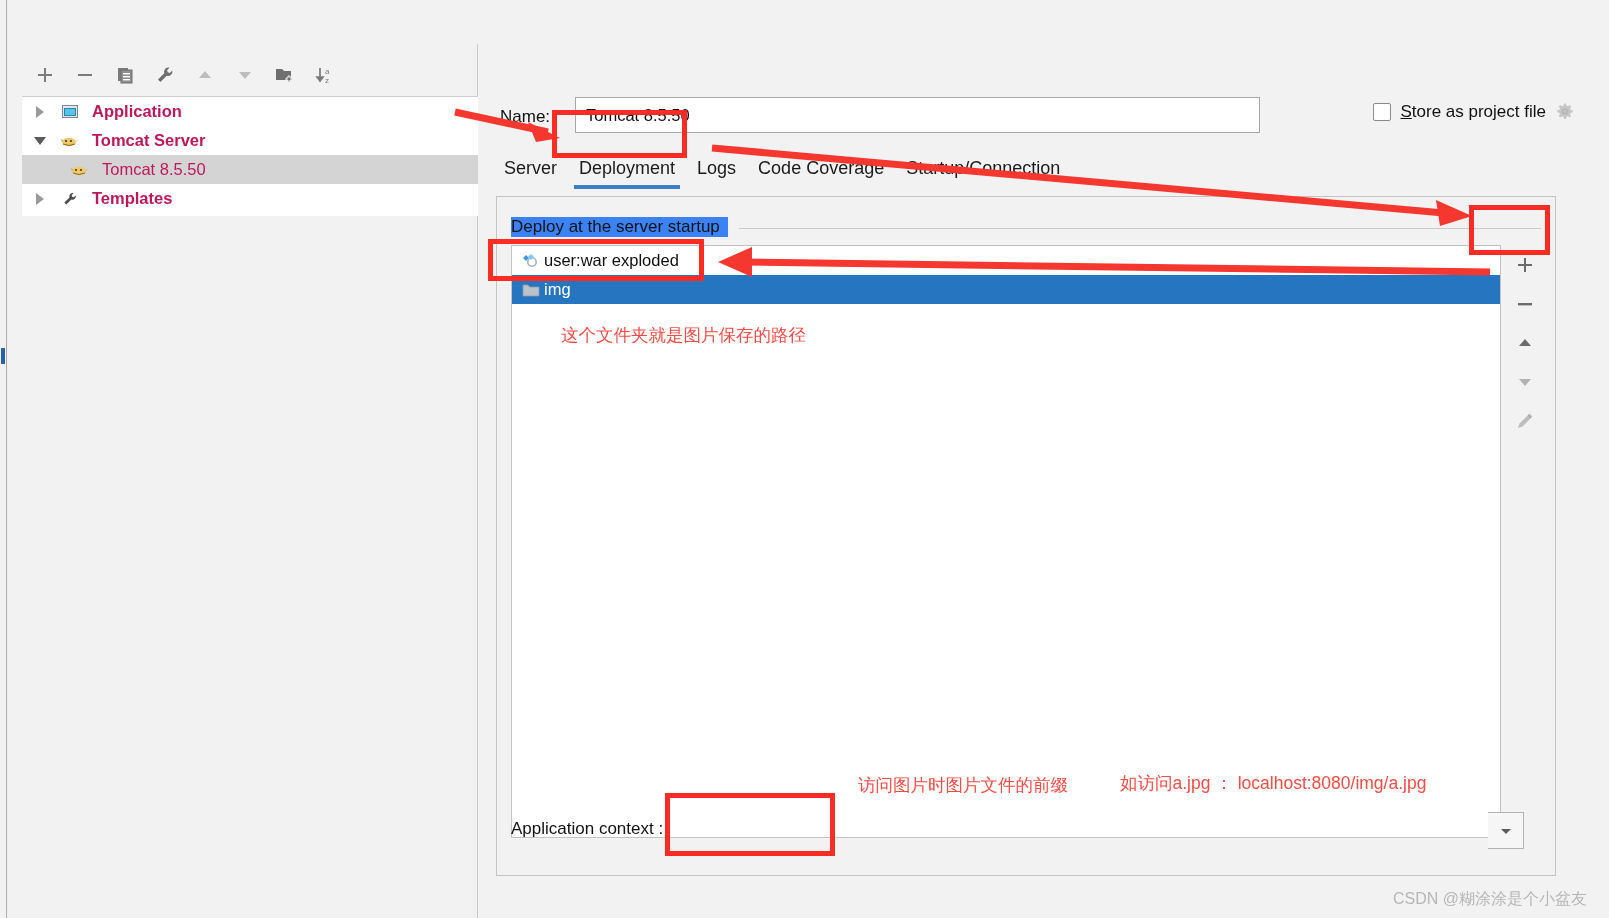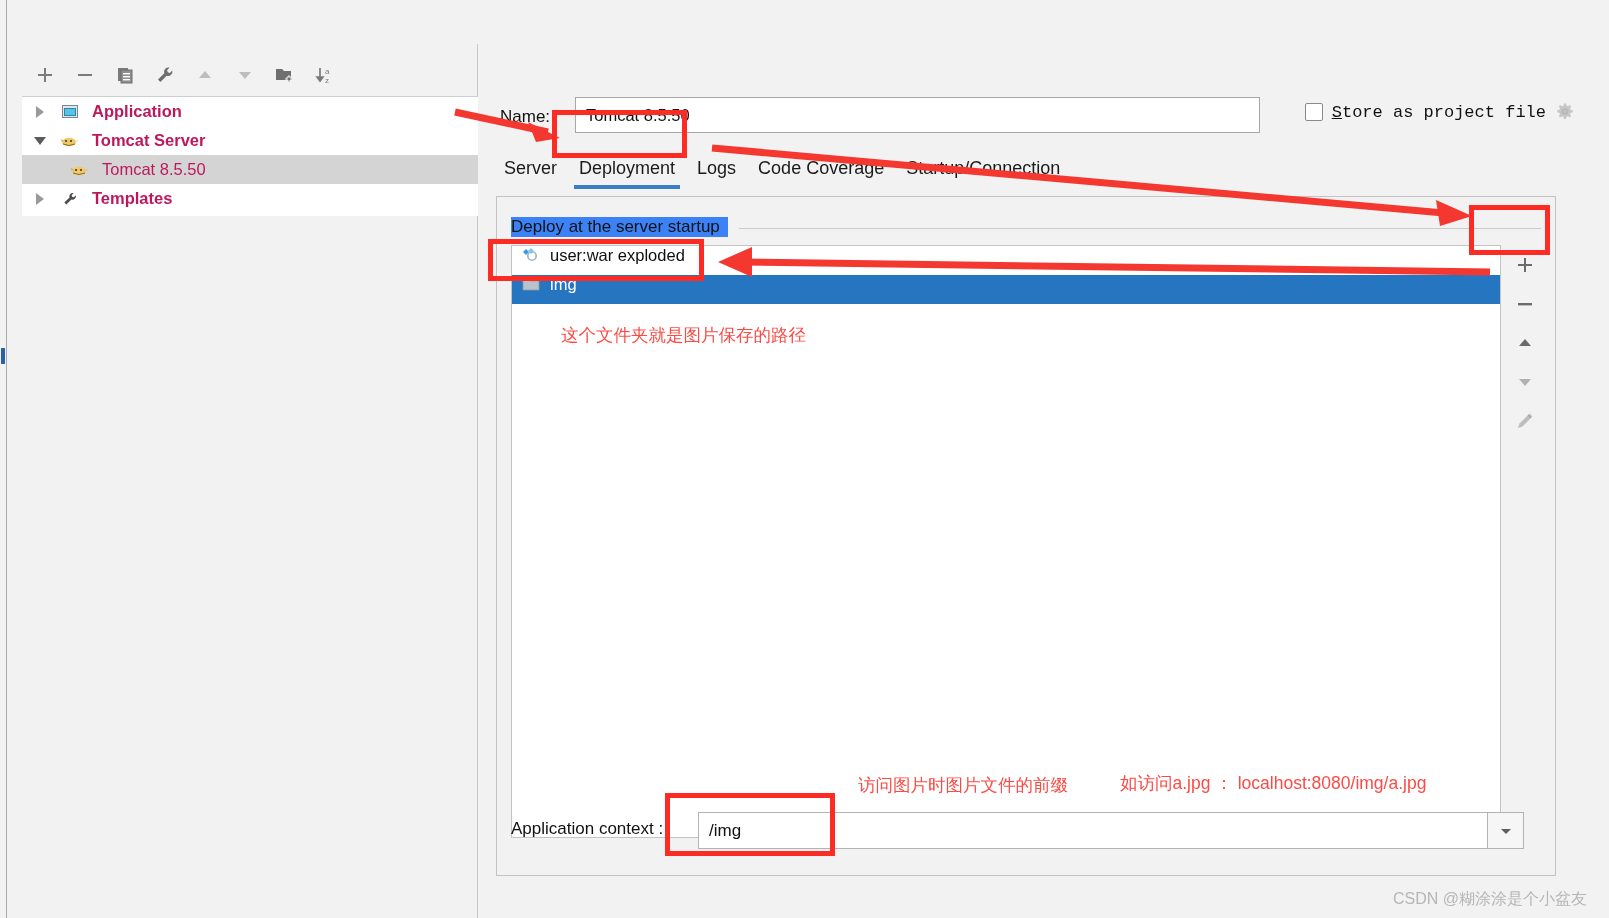--- a/index.html
+++ b/index.html
@@ -103,21 +103,21 @@
   .name-label u { text-decoration: underline; }
   .name-input {
     position: absolute; left: 96px; top: 53px; width: 685px; height: 36px;
     background: #ffffff; border: 1px solid #a7a7a7;
     font-size: 16.5px; color: #111; padding: 0 10px;
     font-family: "Liberation Sans", sans-serif;
   }
   .store-wrap {
     position: absolute; right: 34px; top: 58px;
     display: flex; align-items: center; gap: 9px;
-    font-size: 17px; color: #111; font-family: Liberation Mono, monospace;
+    font-size: 17px; color: #111;
   }
   .chk {
     width: 18px; height: 18px; background:#fff; border:1px solid #8a8a8a; border-radius:2px;
     cursor: pointer;
   }
   .gear-ic { width: 20px; height: 20px; opacity: .55; cursor: pointer; }
 
   
   .tabs {
     position: absolute; left: 14px; top: 108px; width: 1116px; height: 42px;
@@ -143,21 +143,21 @@
   }
   .section-rule {
     position: absolute; left: 242px; right: 14px; top: 31px; height: 1px; background: #cacaca;
   }
 
   .list-area {
     position: absolute; left: 14px; top: 48px; width: 990px; height: 593px;
     background: #ffffff; border: 1px solid #c3c3c3;
   }
   .list-row {
-    height: 29px; display:flex; align-items:flex-start; gap: 9px; padding-left: 9px;
+    height: 29px; display:flex; align-items:center; gap: 3px; padding-left: 9px;
     font-size: 16.5px; color: #0f0f0f; cursor: pointer;
   }
   .list-row.selected { background: #2575c0; color: #ffffff; }
 
   .side-tools {
     position: absolute; left: 1008px; top: 48px; width: 40px; height: 240px;
     display: flex; flex-direction: column; align-items: center;
   }
   .st-btn {
     width: 40px; height: 39px; display:flex; align-items:center; justify-content:center;
@@ -387,21 +387,20 @@
         </div>
         <div class="st-btn">
           <svg width="20" height="20" viewBox="0 0 20 20">
             <path d="M14.5 2.5l3 3L7.5 15.5 3 17l1.5-4.5z" fill="#bdbdbd"></path>
             <path d="M13 4l3 3" stroke="#9a9a9a" stroke-width="1"></path>
           </svg>
         </div>
       </div>
 
       <div class="ctx-label">Application context :</div>
-      <input class="ctx-input" value="/img" style="">
       <div class="ctx-drop">
         <svg width="16" height="16" viewBox="0 0 16 16">
             <path d="M3 6l5 5 5-5z" fill="#5d5d5d"></path>
           </svg>
       </div>
     </div>
   </div>
 
   <svg class="ann-svg" viewBox="0 0 1609 918">
 

